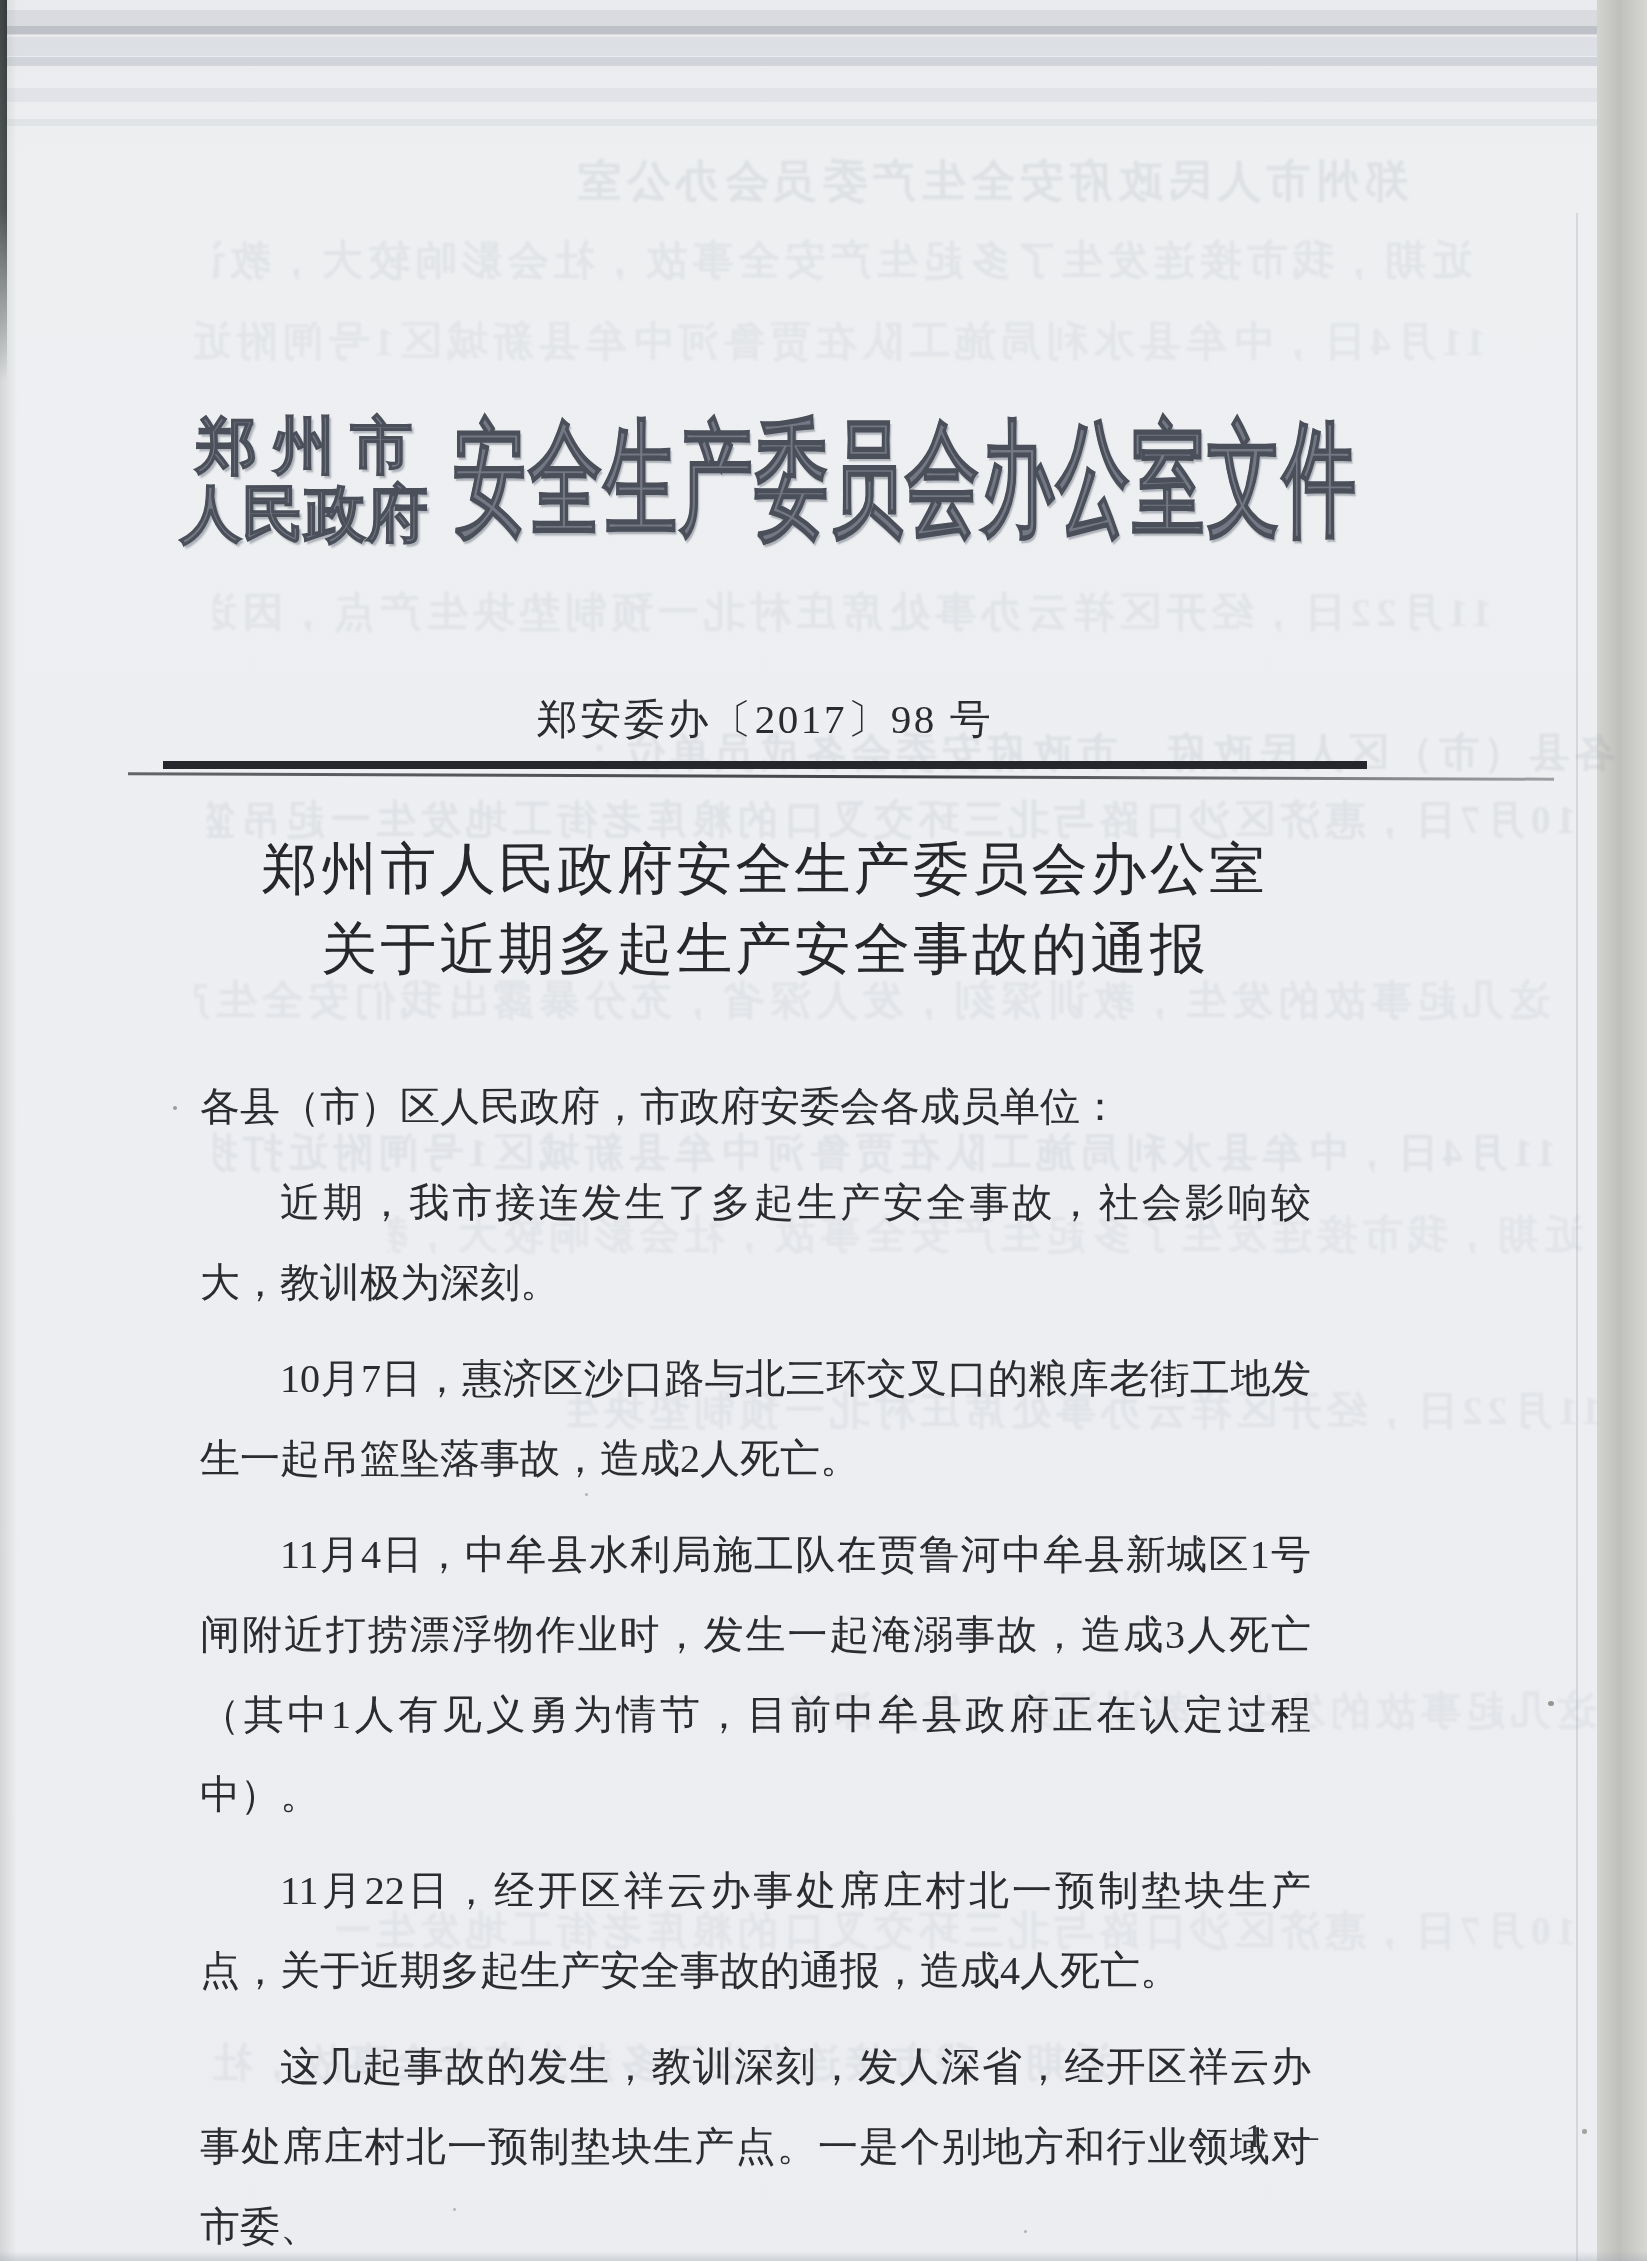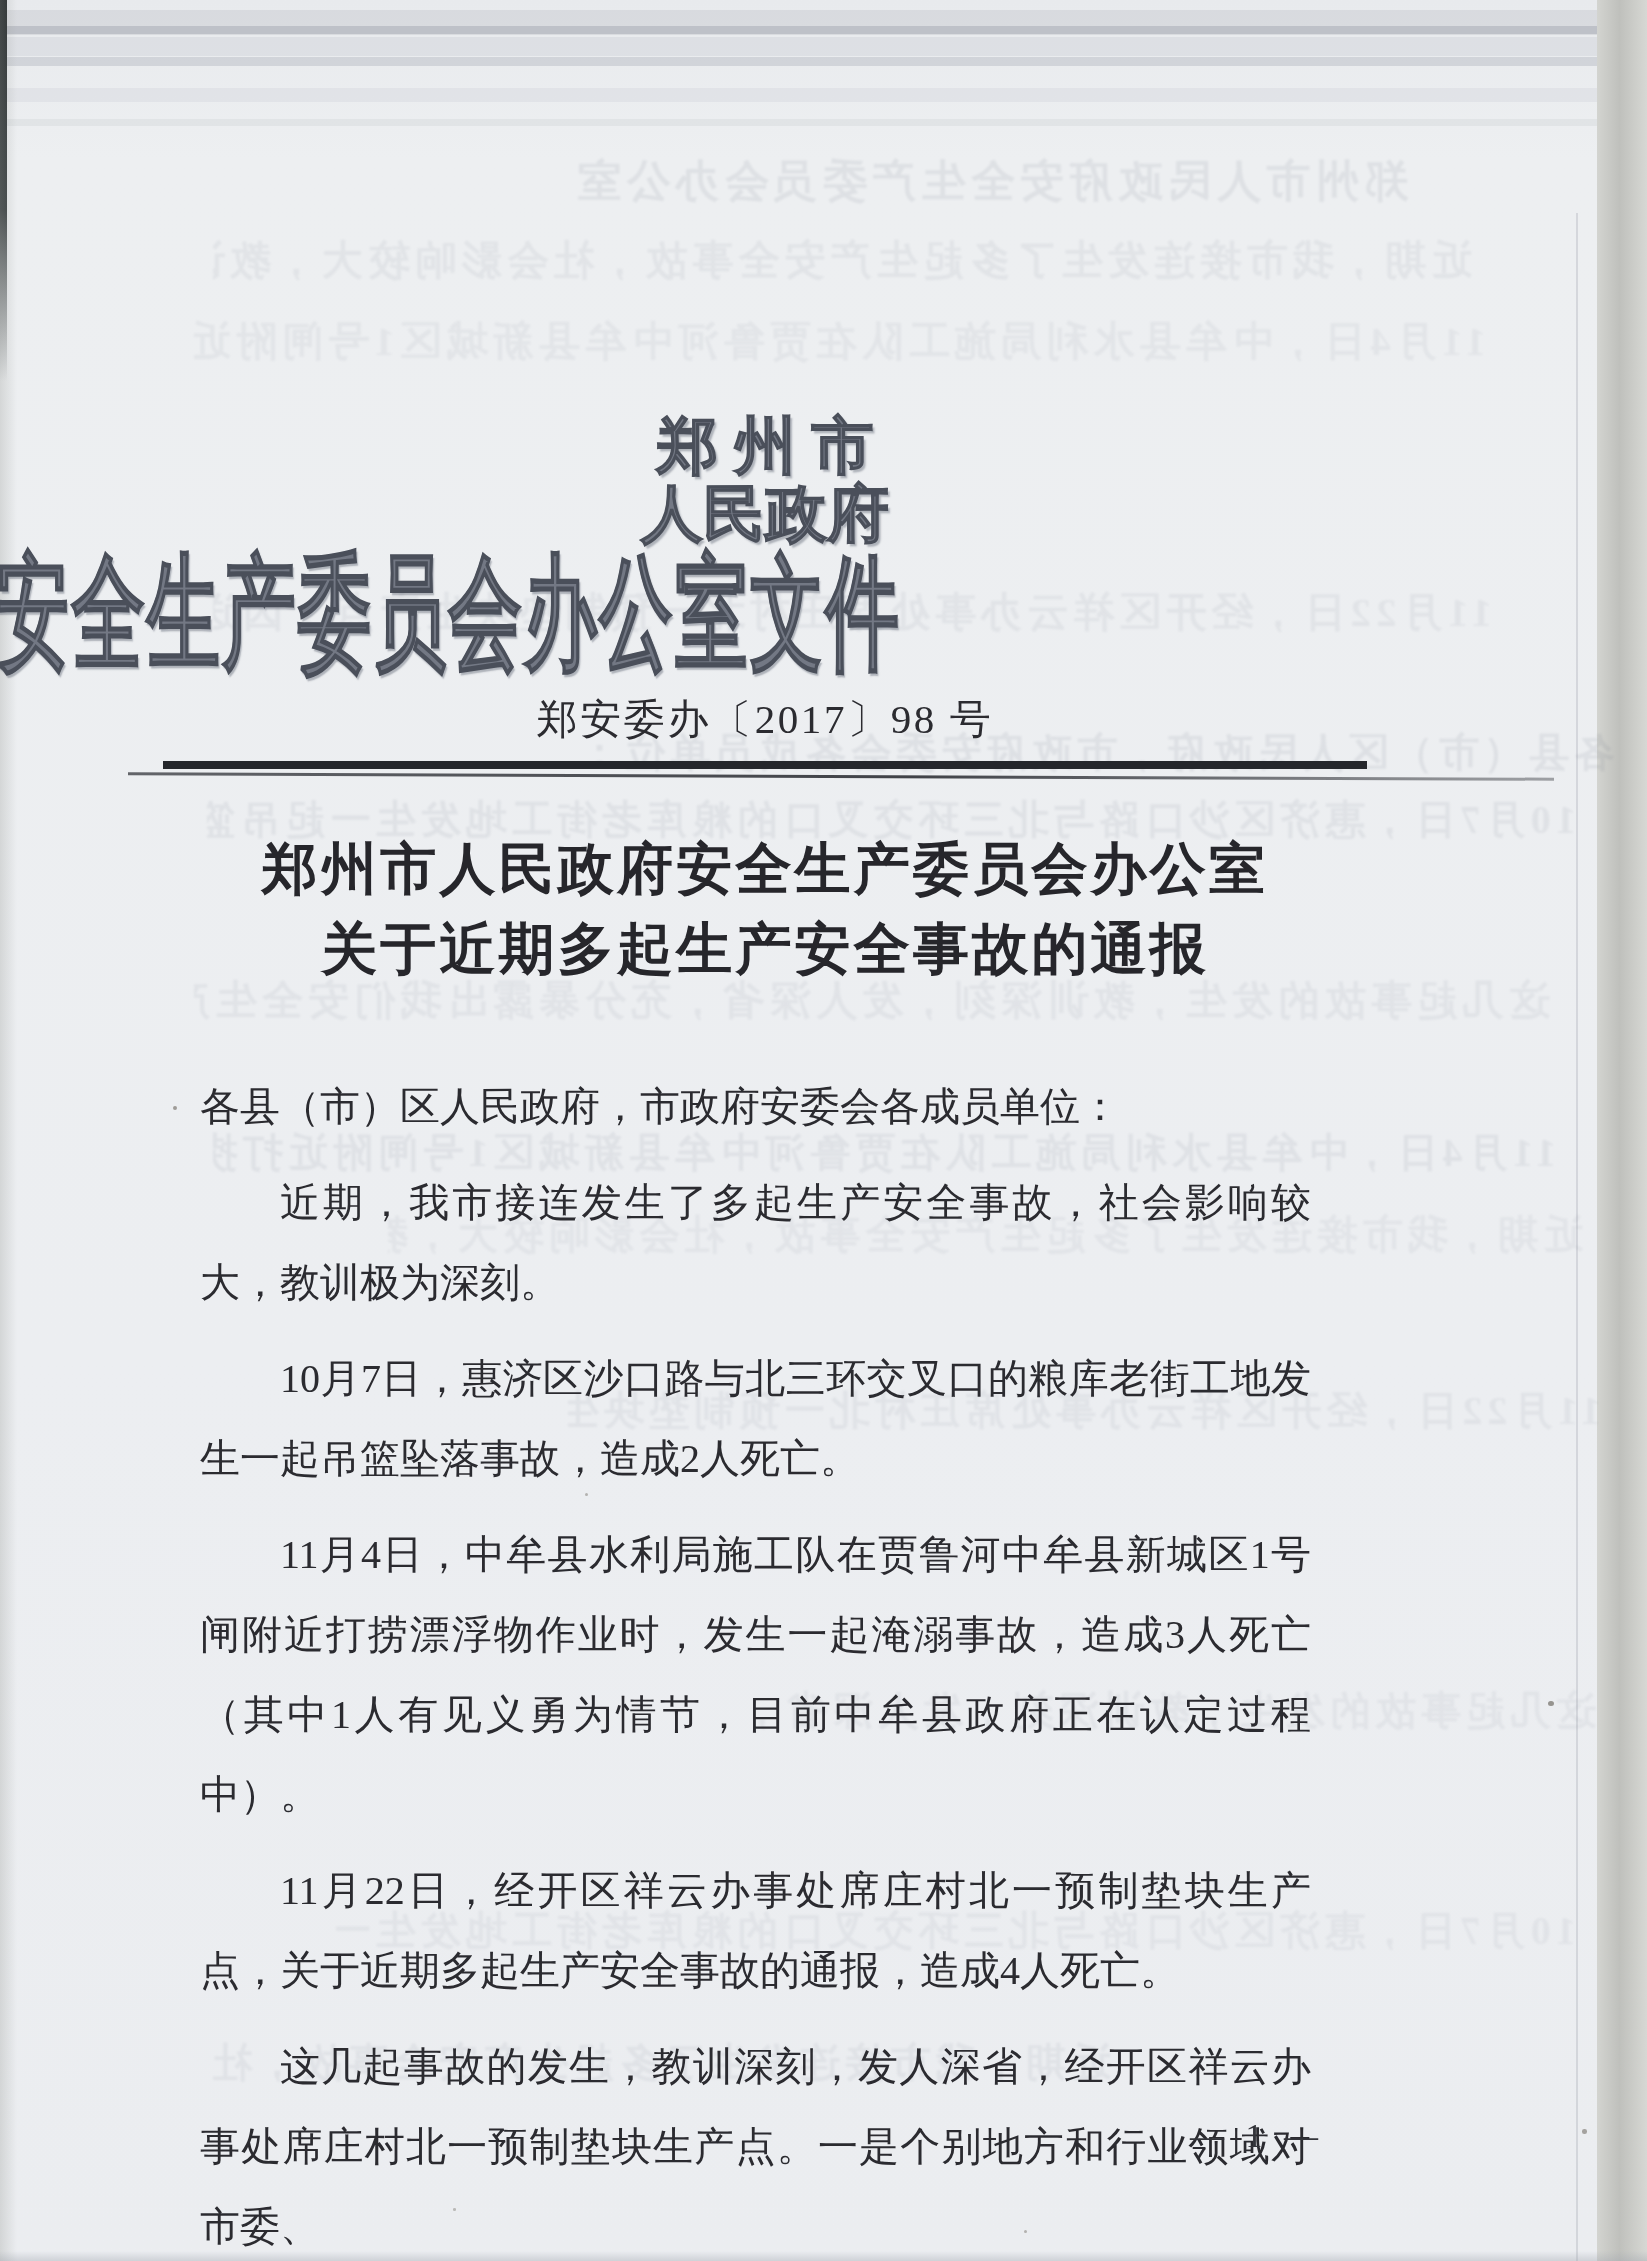--- a/index.html
+++ b/index.html
@@ -29,21 +29,21 @@
   .edge-bottom{position:absolute;left:0;bottom:0;width:100%;height:10.3px;
     background:linear-gradient(0deg,rgba(160,165,174,.38),rgba(160,165,174,0));}
   .speck{position:absolute;border-radius:50%;background:#5e584e;}
   
   .ghost{
     position:absolute;height:57px;overflow:hidden;white-space:nowrap;
     transform:scaleX(-1);color:#5e6678;filter:blur(1.3px);
     font-weight:700;letter-spacing:5.2px;pointer-events:none;
   }
   
-  .header{position:absolute;left:163px;top:412px;width:1204px;display:flex;align-items:center;flex-direction:column;}
+  .header{position:absolute;left:163px;top:412px;width:1204px;display:flex;align-items:center;}
   .hollow{
     color:#737884;
     -webkit-text-stroke:1.3px #4a4f5a;
     text-shadow:2.6px 3.2px 1.9px rgba(72,78,94,.38);
     font-weight:700;
   }
   .issuer-prefix{flex:0 0 auto;width:282px;text-align:center;}
   .issuer-prefix .pl{font-size:62px;line-height:68px;white-space:pre;}
   .issuer-main{
     flex:0 0 auto;margin-left:7.8px;
@@ -52,21 +52,21 @@
   }
   
   .doc-number{position:absolute;left:163px;top:692px;width:1204px;text-align:center;
     font-size:41px;letter-spacing:2.6px;color:#2b2b30;}
   .rule-thick{position:absolute;left:163px;top:761px;width:1204px;height:8.4px;background:#25272c;}
   .rule-thin{position:absolute;left:128px;top:775px;width:1426px;height:2.6px;
     background:linear-gradient(90deg,rgba(40,42,48,.70),rgba(40,42,48,.88) 55%,rgba(40,42,48,.40));
     transform:rotate(.22deg);}
   
   .title{position:absolute;left:163px;top:829px;width:1204px;text-align:center;
-    font-size:56px;line-height:80px;font-weight:700;letter-spacing:3.2px;color:#26262b;}
+    font-size:56px;line-height:80px;font-weight:400;letter-spacing:3.2px;color:#26262b;}
   
   .body-text{position:absolute;left:184px;top:1051px;width:1143px;
     font-size:40px;line-height:80px;color:#2b2b30;
     text-align:justify;}
   .body-text p{margin:16px;}
   .body-text p.para{text-indent:2em;}
   
   .page-number{position:absolute;left:1190px;top:2117px;font-size:34px;
     letter-spacing:6.5px;color:#33343a;}
 </style>

